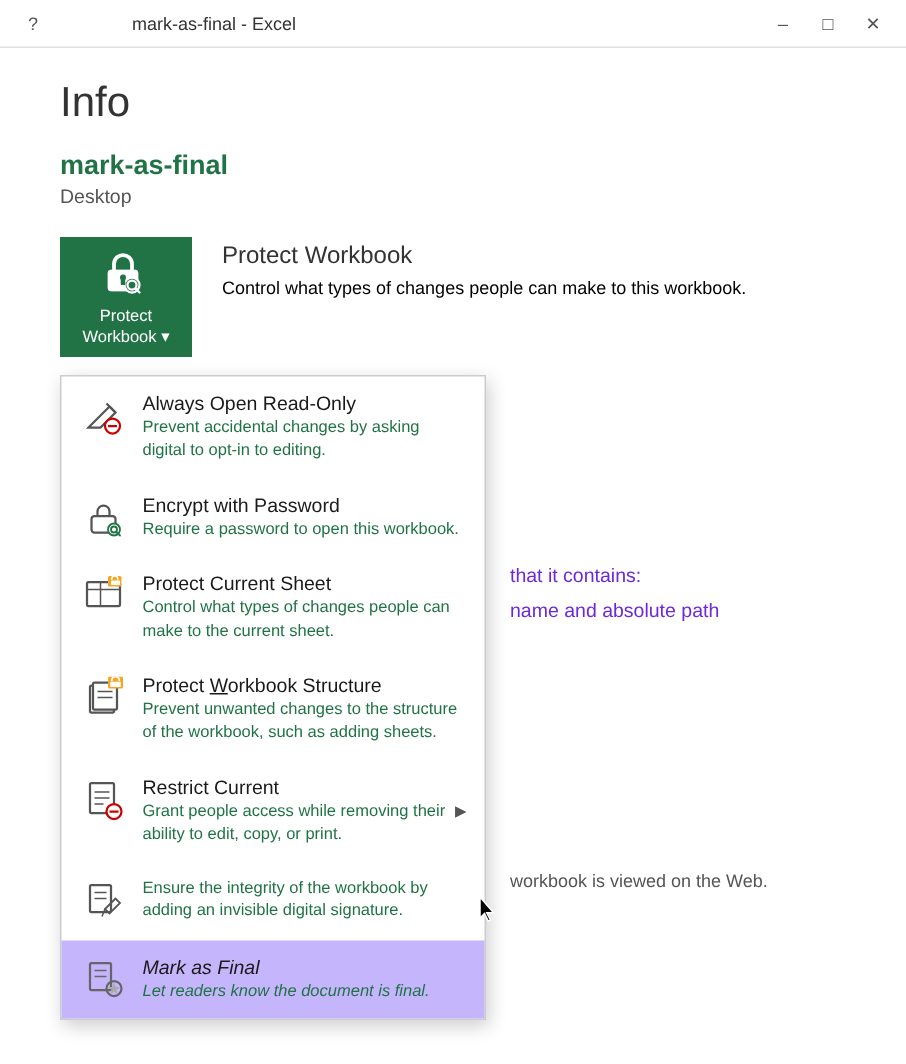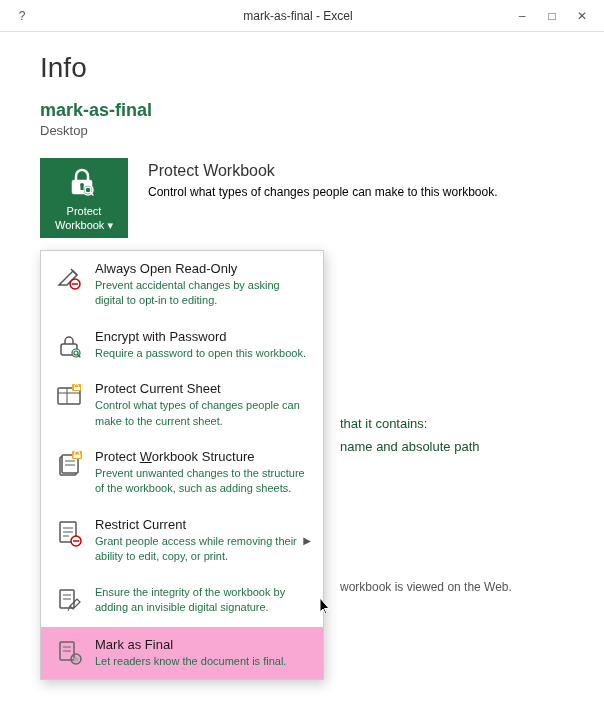--- a/index.html
+++ b/index.html
@@ -17,21 +17,20 @@
       background: #fff;
       height: 32px;
       display: flex;
       align-items: center;
       justify-content: space-between;
       padding: 0 8px;
       border-bottom: 1px solid #e0e0e0;
     }
     .title-bar-title {
       flex: 1;
-      text-align: center;
       font-size: 12px;
       color: #333;
     }
     .title-bar-controls {
       display: flex;
       gap: 2px;
     }
     .title-bar-btn {
       width: 28px;
       height: 28px;
@@ -132,21 +131,22 @@
 
     .menu-item {
       display: flex;
       align-items: flex-start;
       padding: 10px 12px;
       cursor: pointer;
       border-bottom: none;
     }
 
     .menu-item.highlighted {
-      background: #f9a8d4;
+      background: #c4b5fd;
+      font-style: italic;
     }
 
     .menu-item-icon {
       width: 32px;
       height: 32px;
       flex-shrink: 0;
       margin-right: 10px;
       display: flex;
       align-items: center;
       justify-content: center;
@@ -369,21 +369,21 @@
         </svg>
       </div>
       <div class="menu-item-text">
         <div class="menu-item-title">Mark as Final</div>
         <div class="menu-item-desc" style="color:#217346;">Let readers know the document is final.</div>
       </div>
     </div>
 
   </div>
 
-  <div style="position:absolute; top:340px; left:340px; font-size:13px; color:#14532d; line-height:1.8;margin-top:40px;">
+  <div style="position:absolute; top:340px; left:340px; font-size:13px; color:#6d28d9; line-height:1.8;">
     <div>that it contains:</div>
     <div>name and absolute path</div>
   </div>
 
   <div style="position:absolute; top:548px; left:340px; font-size:12px; color:#555;">workbook is viewed on the Web.</div>
 
 </div>
 
 <div class="cursor">
   <svg width="14" height="20" viewBox="0 0 14 20">

